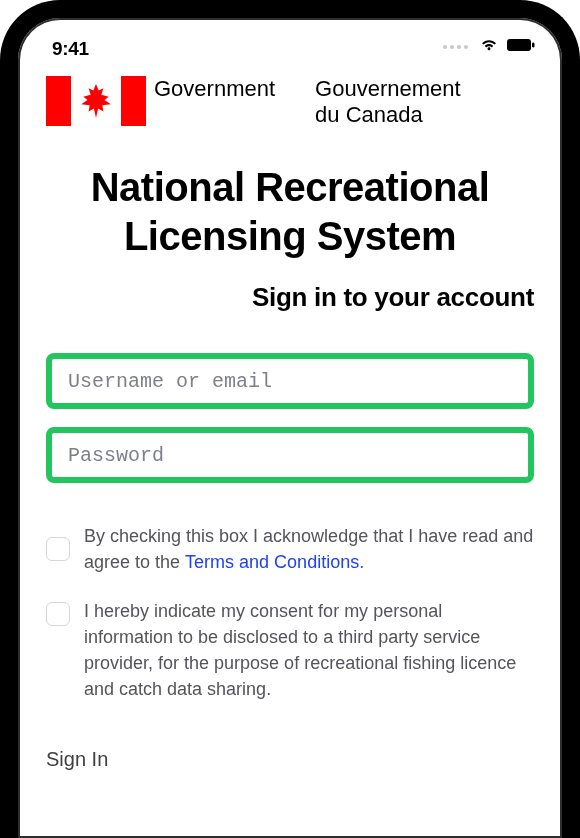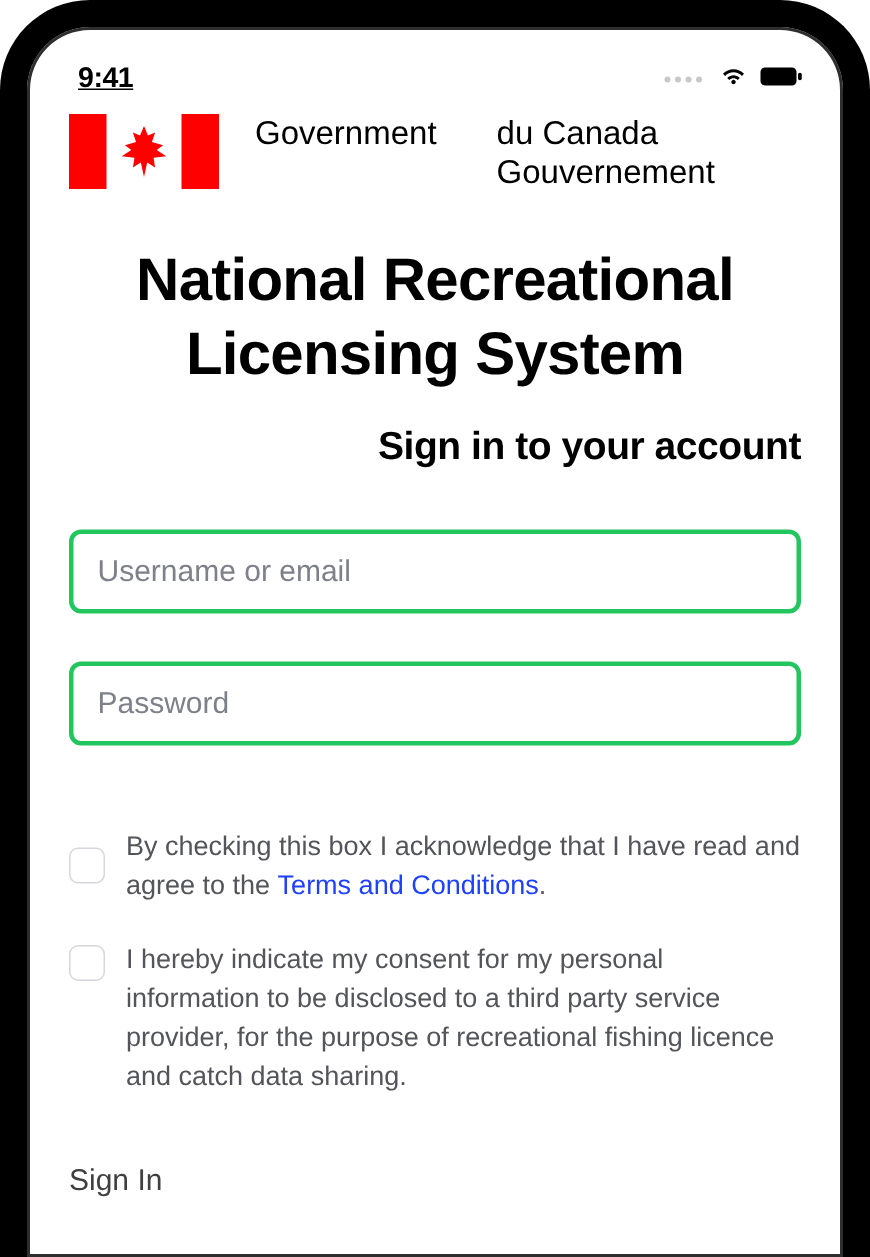--- a/index.html
+++ b/index.html
@@ -40,24 +40,23 @@
       background: #fff;
       border-top-left-radius: 44px;
       border-top-right-radius: 44px;
       overflow: hidden;
     }
 
     
     .status-bar {
       height: 50px;
       display: flex;
-      align-items: center;
+      align-items: flex-start;
       justify-content: space-between;
       padding: 20px 26px 0 34px;
-      text-decoration: underline;
     }
     .status-time {
       font-size: 19px;
       font-weight: 600;
       letter-spacing: -0.3px;
     }
     .status-icons {
       display: flex;
       align-items: center;
       gap: 7px;
@@ -74,21 +73,21 @@
     }
 
     .content {
       padding: 8px 28px 0 28px;
     }
 
     
     .gov-header {
       display: flex;
       align-items: flex-start;
-      gap: 24px;
+      gap: 8px;
     }
     .flag {
       width: 100px;
       height: 50px;
       display: flex;
       flex-shrink: 0;
       background: #fff;
     }
     .flag .bar { width: 25px; background: #ff0000; }
     .flag .center {
@@ -120,28 +119,28 @@
       font-size: 26px;
       font-weight: 700;
       text-align: right;
       letter-spacing: -0.3px;
     }
 
     .form { margin-top: 40px; }
     .input {
       width: 100%;
       height: 56px;
-      border: 3px solid #22c55e;
+      border: 6px solid #22c55e;
       border-radius: 8px;
       background: #fff;
       padding: 0 16px;
       font-size: 20px;
       color: #000;
-      margin-bottom: 32px;
-      font-family: Liberation Sans, sans-serif;
+      margin-bottom: 18px;
+      font-family: Liberation Mono, monospace;
     }
     .input::placeholder { color: #7e808a; }
 
     .check-row {
       display: flex;
       align-items: flex-start;
       gap: 14px;
       margin-top: 22px;
     }
     .check-row.centered { align-items: center; }
@@ -224,22 +223,22 @@
             <polygon fill="#ff0000" points="32,2 37,14 46,10 42,22 56,26 48,32 60,40 44,42 46,54 36,48 32,66 28,48 18,54 20,42 4,40 16,32 8,26 22,22 18,10 27,14"></polygon>
           </svg>
         </div>
         <div class="bar"></div>
       </div>
       <div class="gov-labels">
         <div class="gov-col">
           <div>Government</div>
         </div>
         <div class="gov-col">
+          <div>Gouvernement</div>
           <div>du Canada</div>
-          <div>Gouvernement</div>
         </div>
       </div>
     </div>
 
     <h1 class="page-title">National Recreational Licensing System</h1>
     <div class="subtitle">Sign in to your account</div>
 
     <div class="form">
       <input class="input" type="text" placeholder="Username or email" style="">
       <input class="input" type="password" placeholder="Password" style="">

